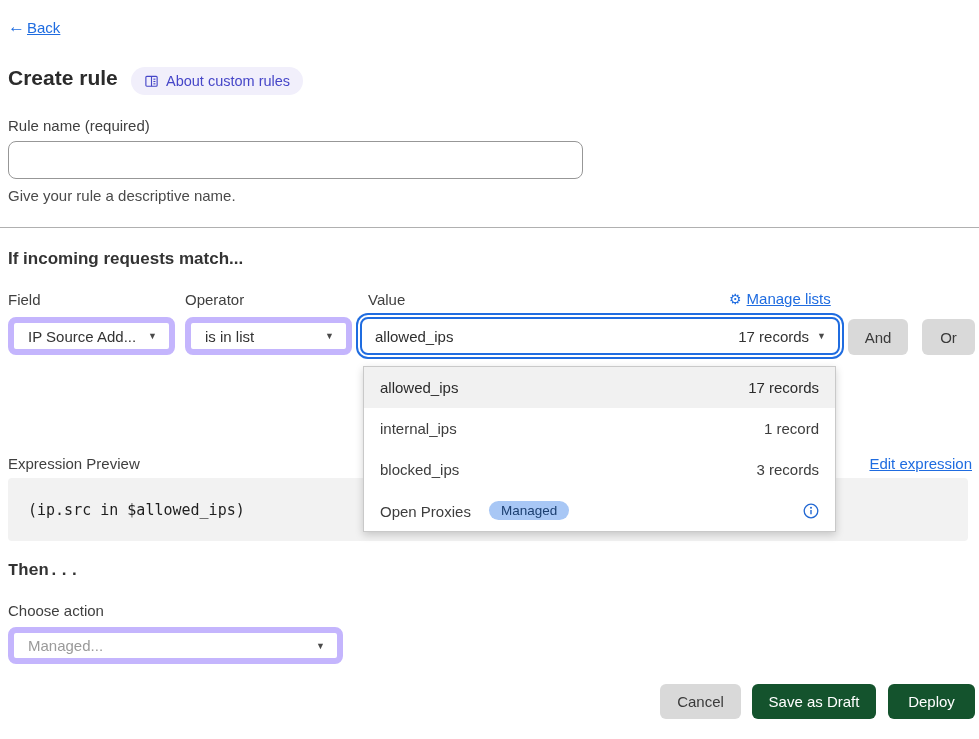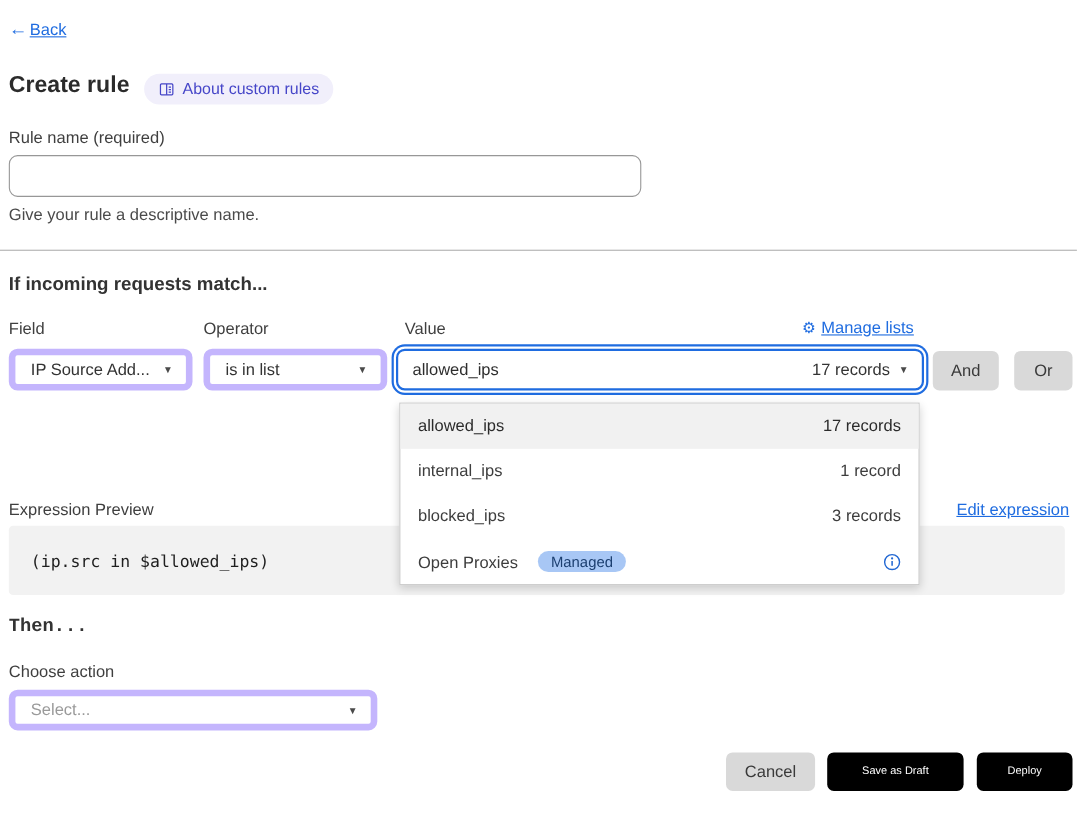--- a/index.html
+++ b/index.html
@@ -122,22 +122,22 @@
     font-size: 15px; color: #1f1f1f;
   }
 
   
   .then-heading { left: 8px; top: 561px; font-size: 17px; font-weight: bold; color: #333; font-family: Liberation Mono, monospace; }
   .choose-label { left: 8px; top: 602px; }
   .action-select { left: 8px; top: 627px; width: 335px; height: 37px; color: #9a9a9a; }
 
   
   .blue-btn {
-    background: #000000; border: none; border-radius: 6px;
-    font-size: 10px; color: #ffffff; cursor: pointer;
+    background: #14532d; border: none; border-radius: 6px;
+    font-size: 15px; color: #ffffff; cursor: pointer;
     font-family: "Liberation Sans", sans-serif;
   }
   .cancel-btn { left: 660px; top: 684px; width: 81px; height: 35px; }
   .save-draft-btn { left: 752px; top: 684px; width: 124px; height: 35px; }
   .deploy-btn { left: 888px; top: 684px; width: 87px; height: 35px; }
 </style>
 </head>
 <body>
 
 <div class="page">
@@ -229,21 +229,21 @@
 
   <div class="abs field-label expr-label">Expression Preview</div>
   <a class="abs edit-expression">Edit expression</a>
   <div class="abs expr-block">
     <span class="expr-code">(ip.src in $allowed_ips)</span>
   </div>
 
   <div class="abs then-heading">Then...</div>
   <div class="abs field-label choose-label">Choose action</div>
   <div class="abs select-box action-select">
-    <span>Select...</span>
+    <span>Managed...</span>
     <span class="caret">▼</span>
   </div>
 
   <button class="abs gray-btn cancel-btn">Cancel</button>
   <button class="abs blue-btn save-draft-btn">Save as Draft</button>
   <button class="abs blue-btn deploy-btn">Deploy</button>
 
 </div>
 
 </body></html>

